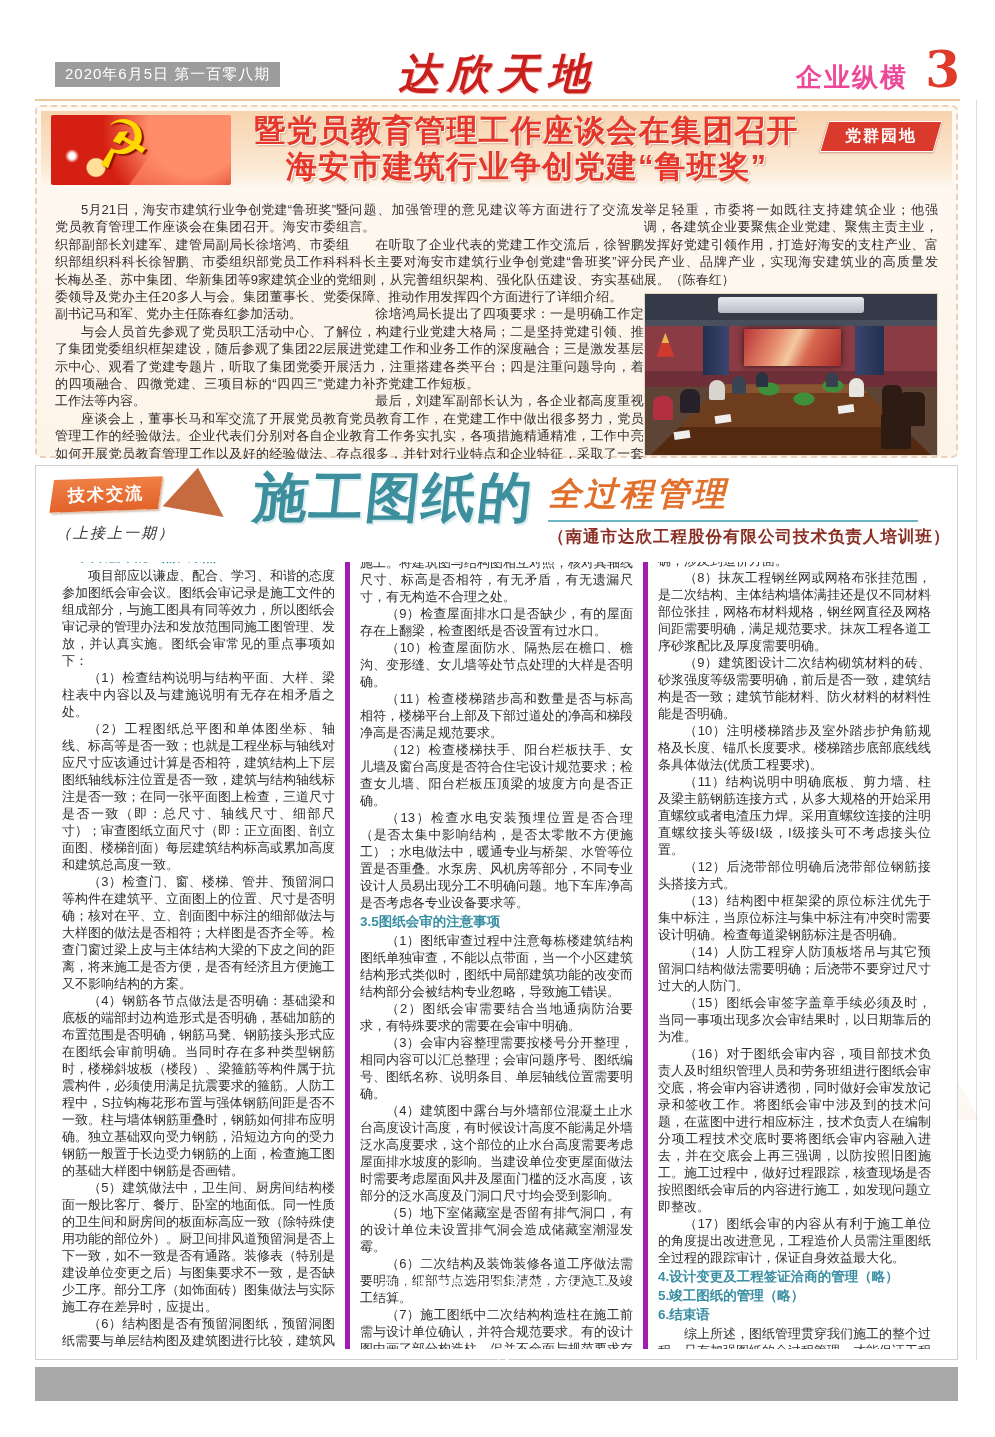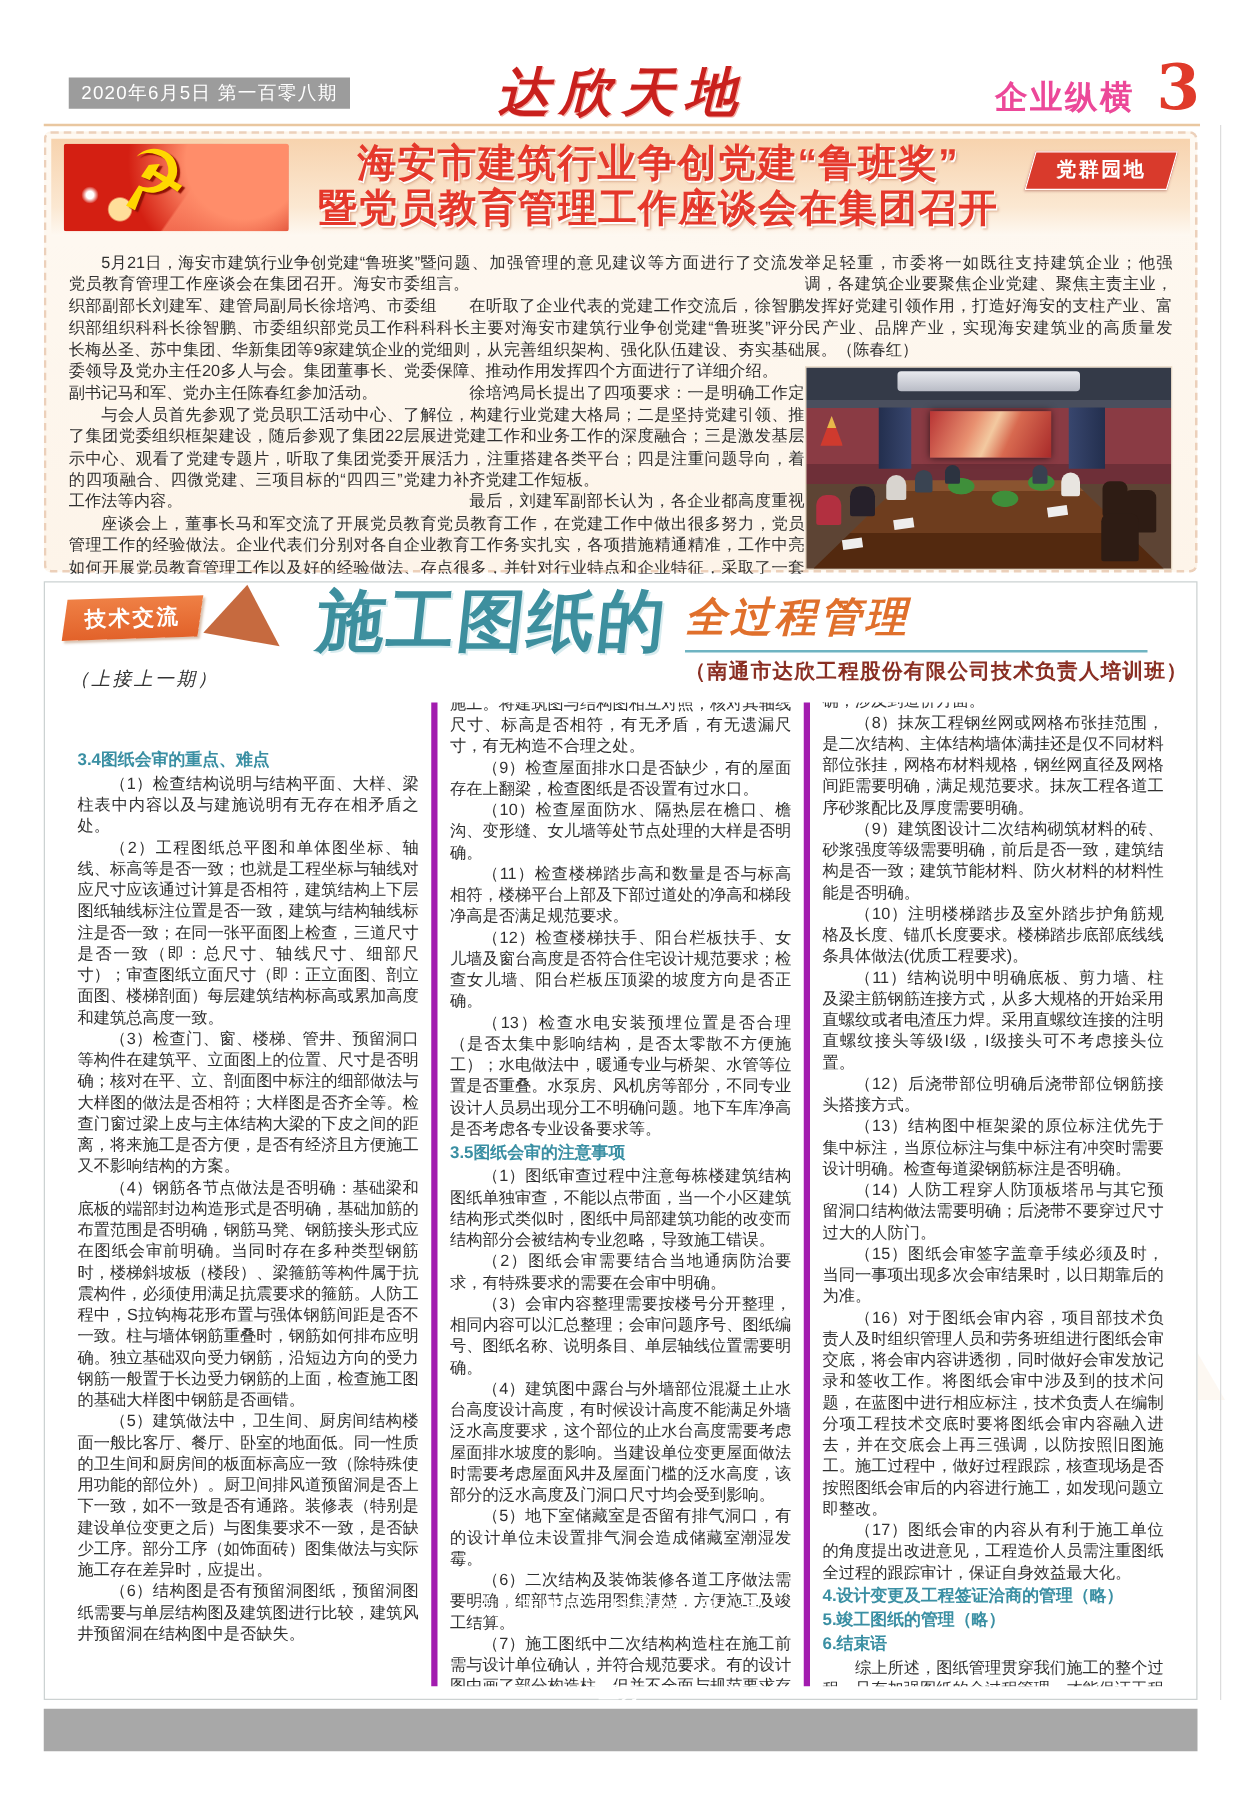--- a/index.html
+++ b/index.html
@@ -53,21 +53,21 @@
   .ph-chair{position:absolute;width:26px;height:34px;background:#2e1c14;border-radius:6px 6px 2px 2px;}
   .ph-person{position:absolute;width:20px;height:24px;border-radius:8px 8px 2px 2px;}
   .ph-paper{position:absolute;width:16px;height:8px;background:#eee;transform:rotate(-8deg);}
 
   
   .tech-box{position:absolute;left:35px;top:465px;width:923px;height:895px;z-index:1;border:1px solid #ccd2d2;background:#fff;box-sizing:border-box;}
   .tech-hdr{position:relative;height:92px;}
   .tech-badge{position:absolute;left:16px;top:12px;background:linear-gradient(#ef8045,#e2622a);color:#fff;font-size:17px;font-weight:bold;letter-spacing:2px;padding:5px 16px;transform:skewX(-10deg) rotate(-2deg);box-shadow:2px 2px 2px #d8c3b2;}
   .tech-badge span{display:inline-block;transform:skewX(10deg);}
   .tech-mountain{position:absolute;left:130px;top:2px;width:0;height:0;border-left:28px solid transparent;border-right:34px solid transparent;border-bottom:44px solid #c05a2a;transform:rotate(10deg);opacity:.9;}
-  .cont-note{position:absolute;left:20px;top:68px;font-family:"DejaVu Serif","Liberation Serif",serif;font-style:italic;font-size:15px;color:#333;letter-spacing:2px;}
+  .cont-note{position:absolute;left:20px;top:58px;font-family:"DejaVu Serif","Liberation Serif",serif;font-style:italic;font-size:15px;color:#333;letter-spacing:2px;}
   .tech-title{position:absolute;left:218px;top:2px;display:flex;align-items:flex-start;}
   .tech-title-main{font-size:54px;font-weight:900;color:#3d8f9e;transform:skewX(-6deg);letter-spacing:2px;text-shadow:2px 2px 0 #d9ecef;line-height:58px;}
   .tech-title-right{margin-left:14px;padding-top:4px;}
   .tech-title-accent{font-family:"DejaVu Serif","Liberation Serif",serif;font-style:italic;font-weight:bold;font-size:33px;color:#e0702c;letter-spacing:3px;}
   .tech-title-line{width:370px;height:2px;background:#6fb4c2;margin:3px 0 4px 0;}
   .tech-subtitle{font-size:16.5px;font-weight:bold;color:#8a2f23;letter-spacing:1px;}
   .tech-cols{position:absolute;left:16px;right:16px;top:96px;bottom:10px;display:flex;gap:0;font-size:13px;line-height:17px;text-align:justify;color:#303030;overflow:hidden;align-items:center;}
   .tech-col{flex:1;min-width:0;padding:0 10px;overflow:hidden;}
   .tech-col + .tech-col{border-left:5px solid #a21caf;}
   .tech-col .subhead{font-size:13.5px;}
@@ -92,22 +92,22 @@
 </div>
 <div class="hdr-rule"></div>
 
 <div class="top-box">
   <div class="banner">
     <div class="emblem">
       <span class="glyph">☭</span>
       <span class="spark"></span>
     </div>
     <div class="top-titles">
+      <div>暨党员教育管理工作座谈会在集团召开</div>
       <div>海安市建筑行业争创党建“鲁班奖”</div>
-      <div>暨党员教育管理工作座谈会在集团召开</div>
     </div>
     <div class="col-badge"><span>党群园地</span></div>
   </div>
   <div class="top-cols">
     <div class="top-col">
         <p class="para">5月21日，海安市建筑行业争创党建“鲁班奖”暨党员教育管理工作座谈会在集团召开。海安市委组织部副部长刘建军、建管局副局长徐培鸿、市委组织部组织科科长徐智鹏、市委组织部党员工作科科长梅丛圣、苏中集团、华新集团等9家建筑企业的党委领导及党办主任20多人与会。集团董事长、党委副书记马和军、党办主任陈春红参加活动。</p>
         <p class="para">与会人员首先参观了党员职工活动中心、了解了集团党委组织框架建设，随后参观了集团22层展示中心、观看了党建专题片，听取了集团党委开展的四项融合、四微党建、三项目标的“四四三”党建工作法等内容。</p>
         <p class="para">座谈会上，董事长马和军交流了开展党员教育管理工作的经验做法。企业代表们分别对各自企业如何开展党员教育管理工作以及好的经验做法、存在的</p>
       </div>
     <div class="top-col">
@@ -158,20 +158,21 @@
       <div class="tech-title-right">
         <div class="tech-title-accent">全过程管理</div>
         <div class="tech-title-line"></div>
         <div class="tech-subtitle">（南通市达欣工程股份有限公司技术负责人培训班）</div>
       </div>
     </div>
   </div>
   <div class="tech-cols">
     <div class="tech-col">
         <h4 class="subhead">3.4图纸会审的重点、难点</h4>
+        <p class="para">项目部应以谦虚、配合、学习、和谐的态度参加图纸会审会议。图纸会审记录是施工文件的组成部分，与施工图具有同等效力，所以图纸会审记录的管理办法和发放范围同施工图管理、发放，并认真实施。图纸会审常见的重点事项如下：</p>
         <p class="para">（1）检查结构说明与结构平面、大样、梁柱表中内容以及与建施说明有无存在相矛盾之处。</p>
         <p class="para">（2）工程图纸总平图和单体图坐标、轴线、标高等是否一致；也就是工程坐标与轴线对应尺寸应该通过计算是否相符，建筑结构上下层图纸轴线标注位置是否一致，建筑与结构轴线标注是否一致；在同一张平面图上检查，三道尺寸是否一致（即：总尺寸、轴线尺寸、细部尺寸）；审查图纸立面尺寸（即：正立面图、剖立面图、楼梯剖面）每层建筑结构标高或累加高度和建筑总高度一致。</p>
         <p class="para">（3）检查门、窗、楼梯、管井、预留洞口等构件在建筑平、立面图上的位置、尺寸是否明确；核对在平、立、剖面图中标注的细部做法与大样图的做法是否相符；大样图是否齐全等。检查门窗过梁上皮与主体结构大梁的下皮之间的距离，将来施工是否方便，是否有经济且方便施工又不影响结构的方案。</p>
         <p class="para">（4）钢筋各节点做法是否明确：基础梁和底板的端部封边构造形式是否明确，基础加筋的布置范围是否明确，钢筋马凳、钢筋接头形式应在图纸会审前明确。当同时存在多种类型钢筋时，楼梯斜坡板（楼段）、梁箍筋等构件属于抗震构件，必须使用满足抗震要求的箍筋。人防工程中，S拉钩梅花形布置与强体钢筋间距是否不一致。柱与墙体钢筋重叠时，钢筋如何排布应明确。独立基础双向受力钢筋，沿短边方向的受力钢筋一般置于长边受力钢筋的上面，检查施工图的基础大样图中钢筋是否画错。</p>
         <p class="para">（5）建筑做法中，卫生间、厨房间结构楼面一般比客厅、餐厅、卧室的地面低。同一性质的卫生间和厨房间的板面标高应一致（除特殊使用功能的部位外）。厨卫间排风道预留洞是否上下一致，如不一致是否有通路。装修表（特别是建设单位变更之后）与图集要求不一致，是否缺少工序。部分工序（如饰面砖）图集做法与实际施工存在差异时，应提出。</p>
         <p class="para">（6）结构图是否有预留洞图纸，预留洞图纸需要与单层结构图及建筑图进行比较，建筑风井预留洞在结构图中是否缺失。</p>
       </div>
     <div class="tech-col">
         <p class="para ni">是否相符。</p>
         <p class="para">（8）建筑图与结构图不符时明确按哪个图施工。将建筑图与结构图相互对照，核对其轴线尺寸、标高是否相符，有无矛盾，有无遗漏尺寸，有无构造不合理之处。</p>

